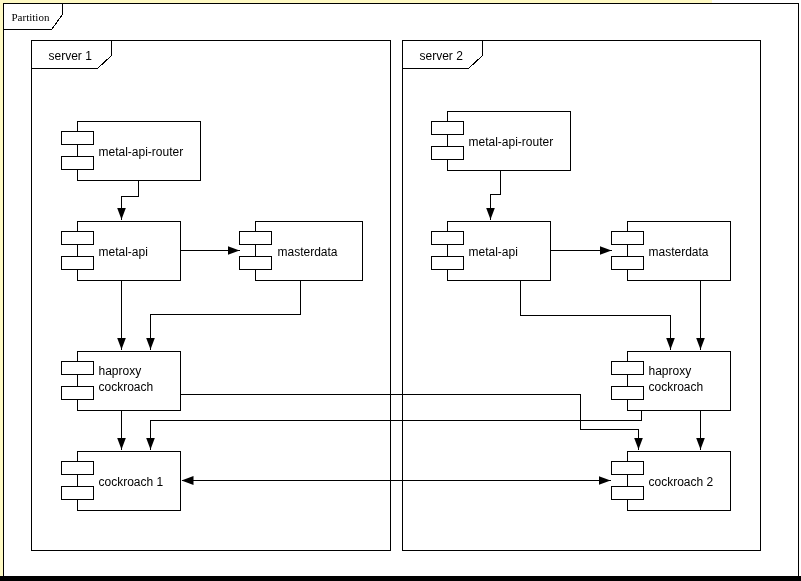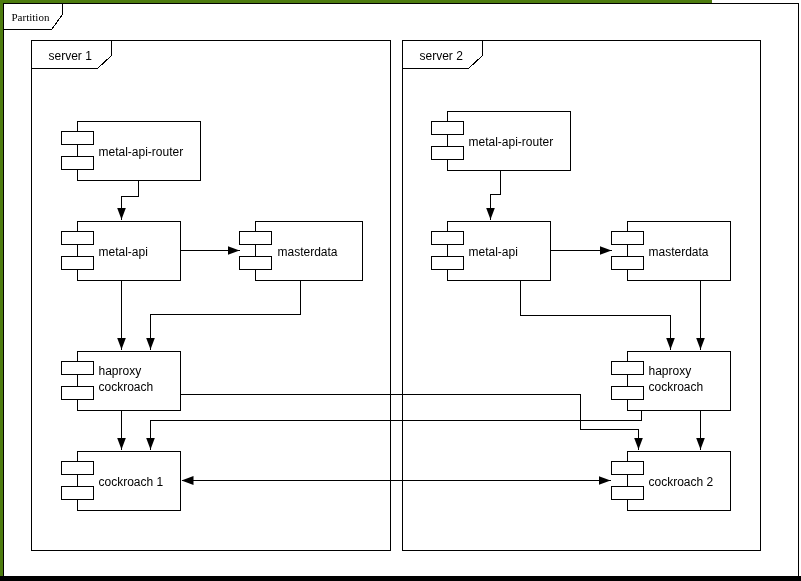--- a/index.html
+++ b/index.html
@@ -7,21 +7,21 @@
     padding: 0;
     background: #ffffff;
     width: 801px;
     height: 581px;
     overflow: hidden;
   }
   #canvas-wrap {
     position: relative;
     width: 712px;
     height: 581px;
-    background: #4d7c0f;
+    background: #fef9c3;
   }
   svg {
     display: block;
   }
   svg text {
     font-family: "Liberation Sans", sans-serif;
     font-size: 12px;
     fill: #000000;
   }
   text.partition-label {

